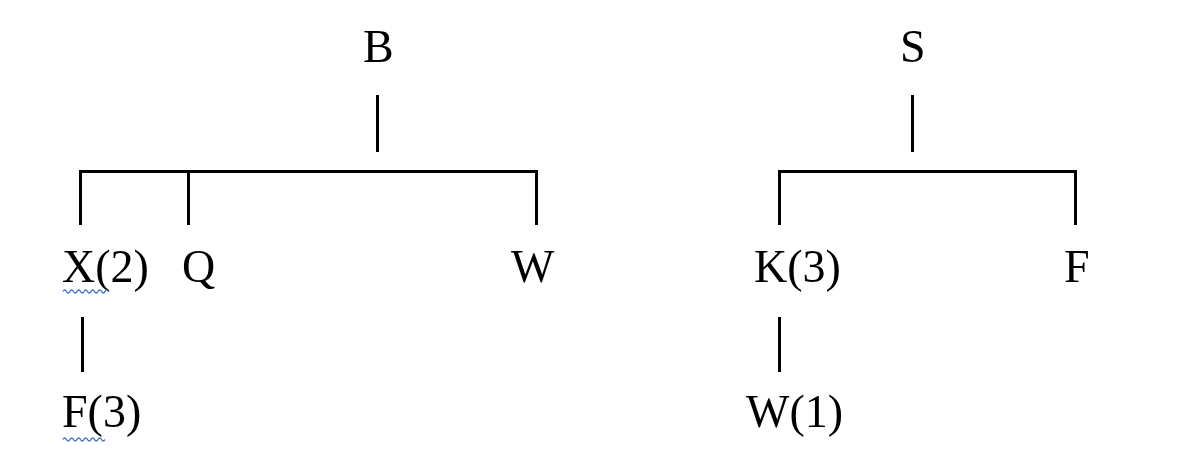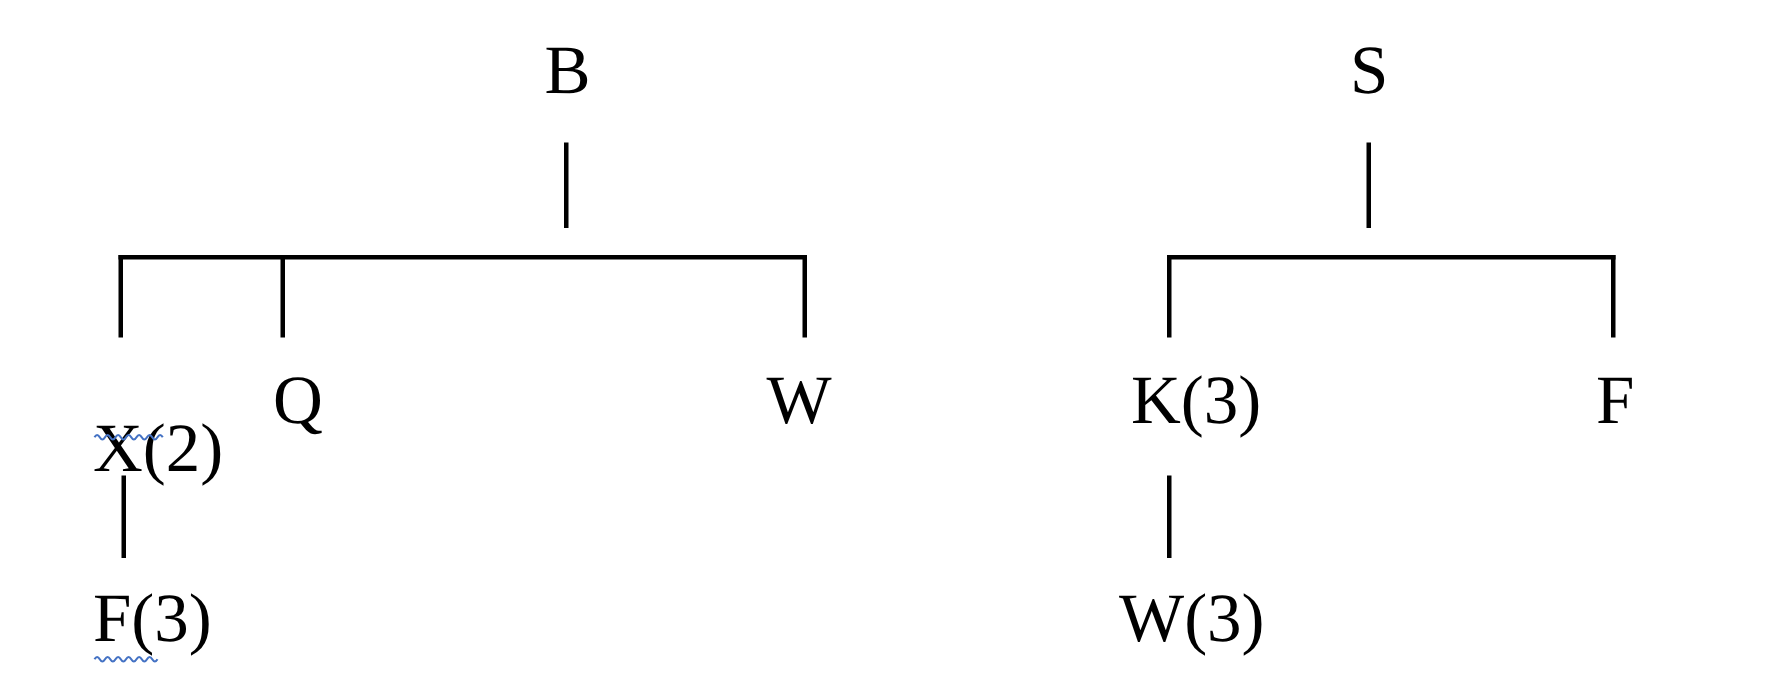--- a/index.html
+++ b/index.html
@@ -36,21 +36,21 @@
     <div class="node" style="left:363px; top:24px;">B</div>
 
     <div class="vline" style="left:376px; top:95px; height:57px;"></div>
 
     <div class="hline" style="left:79px; top:170px; width:459px;"></div>
 
     <div class="vline" style="left:79px; top:170px; height:55px;"></div>
     <div class="vline" style="left:187px; top:170px; height:55px;"></div>
     <div class="vline" style="left:535px; top:170px; height:55px;"></div>
 
-    <div class="node" style="left:62px; top:244px;margin-top:32px;">X(2)</div>
+    <div class="node" style="left:62px; top:244px;">X(2)</div>
     <svg class="squiggle" style="left:62px; top:287px;" width="48" height="8" xmlns="http://www.w3.org/2000/svg">
       <path fill="none" stroke-width="1.4" d="M1 4.5 q1.75 -3 3.5 0 t3.5 0 t3.5 0 t3.5 0 t3.5 0 t3.5 0 t3.5 0 t3.5 0 t3.5 0 t3.5 0 t3.5 0 t3.5 0 t3.5 0" stroke="#4472c4"></path>
     </svg>
 
     <div class="node" style="left:182px; top:244px;">Q</div>
 
     <div class="node" style="left:511px; top:244px;">W</div>
 
     <div class="vline" style="left:81px; top:317px; height:55px;"></div>
 
@@ -69,16 +69,16 @@
 
     <div class="vline" style="left:778px; top:170px; height:55px;"></div>
     <div class="vline" style="left:1074px; top:170px; height:55px;"></div>
 
     <div class="node" style="left:754px; top:244px;">K(3)</div>
 
     <div class="node" style="left:1064px; top:244px;">F</div>
 
     <div class="vline" style="left:778px; top:317px; height:55px;"></div>
 
-    <div class="node" style="left:746px; top:389px;">W(3)</div>
+    <div class="node" style="left:746px; top:389px;">W(1)</div>
   </div>
 
 </div>
 
 </body></html>

